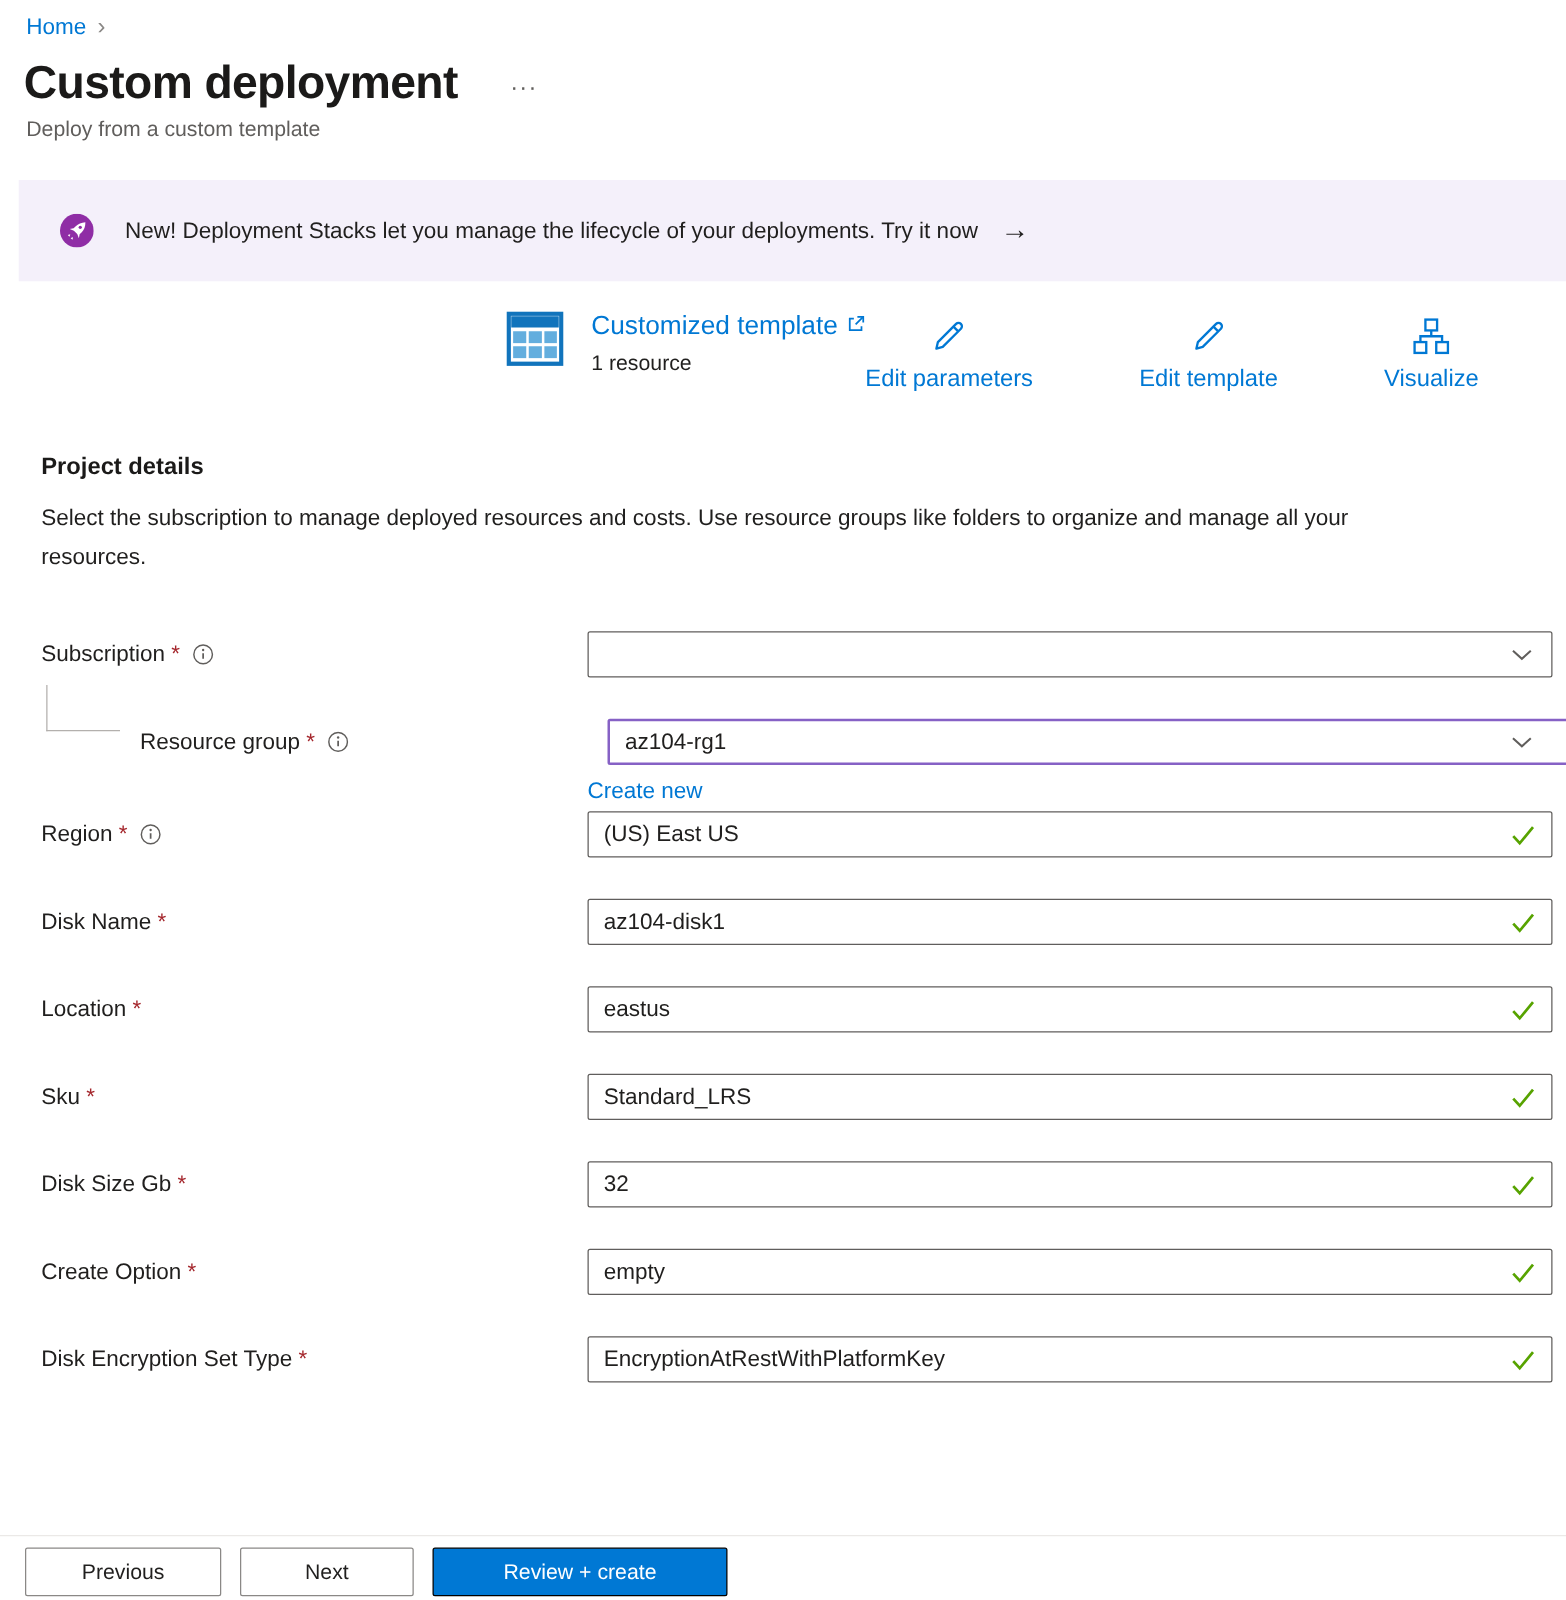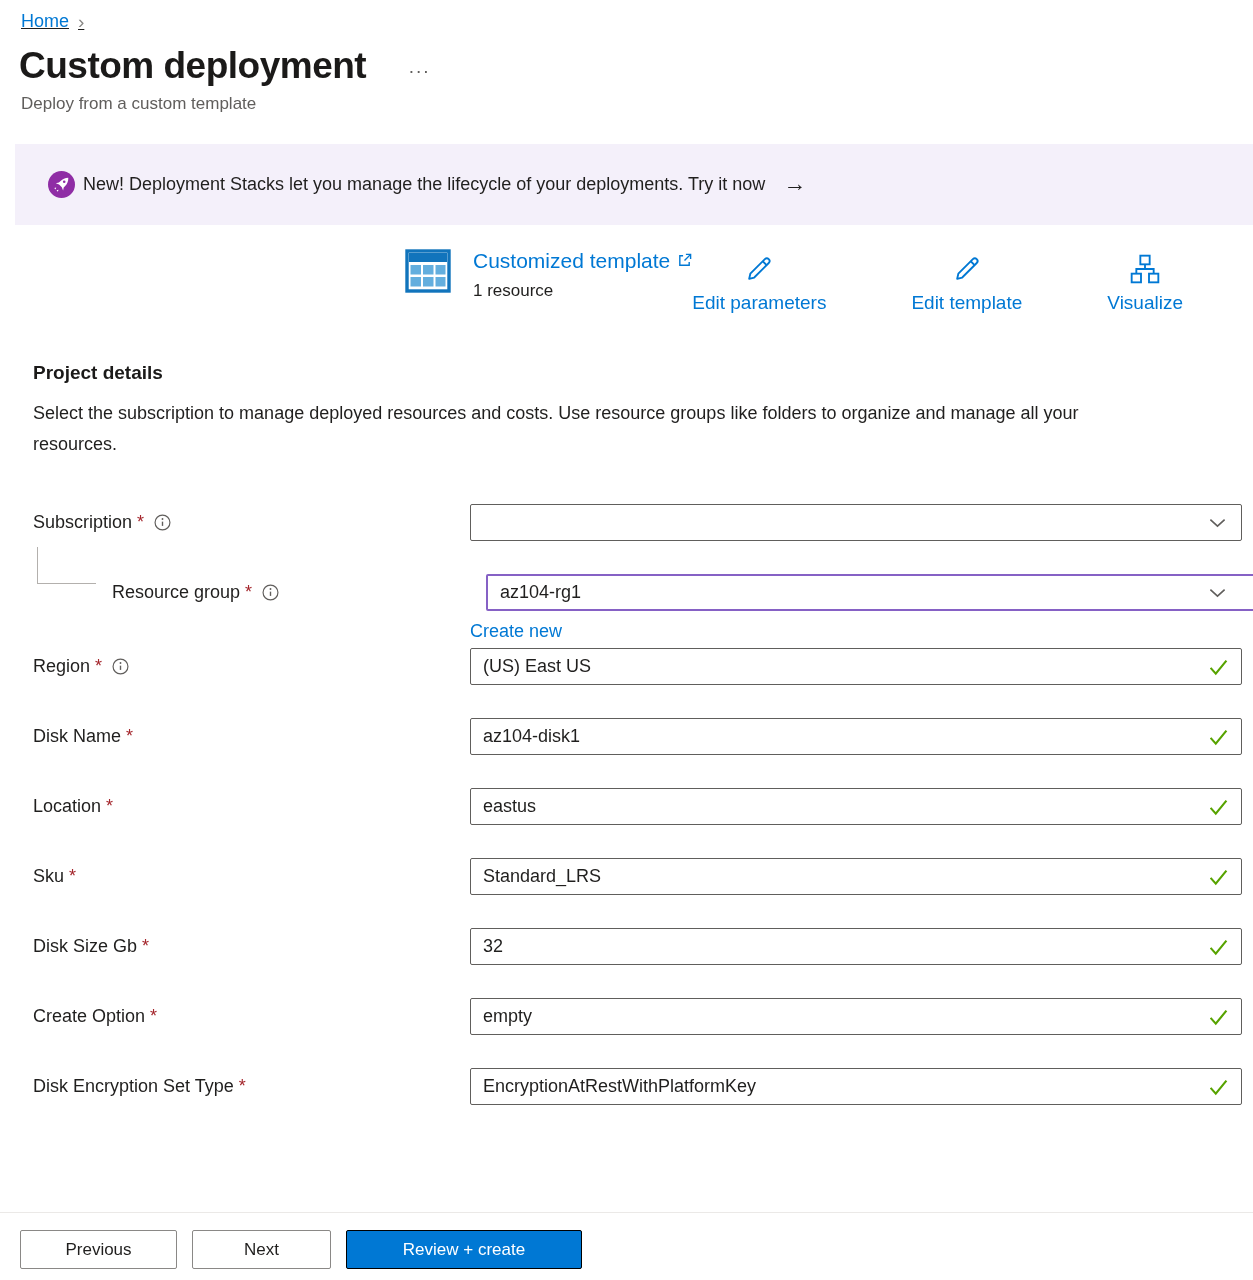--- a/index.html
+++ b/index.html
@@ -3,34 +3,34 @@
 <meta charset="utf-8">
 <style>
   * { box-sizing: border-box; margin: 0; padding: 0; }
   html, body { background: #ffffff; }
   body { font-family: "Liberation Sans", sans-serif; color: #201f1e; }
 
   .page { position: relative; width: 1253px; height: 1280px; background: #fff; overflow: hidden; }
   .content { position: absolute; top: 0; left: 0; right: 0; bottom: 72px; overflow: hidden; }
 
   
-  .breadcrumb { padding: 10px 0 0 21px; font-size: 18px; display: flex; align-items: center; gap: 9px; text-decoration: underline; }
+  .breadcrumb { padding: 10px 0 0 21px; font-size: 18px; display: flex; align-items: center; gap: 9px; }
   .breadcrumb .home { color: #0078d4; text-decoration: none; cursor: pointer; }
   .breadcrumb .sep { color: #8a8886; font-size: 19px; padding-top: 1px; }
 
   
   .title-row { display: flex; align-items: center; gap: 42px; padding: 12px 0 0 19px; }
   .page-title { font-size: 37px; font-weight: 700; color: #1b1a19; letter-spacing: -0.5px; }
   .more-btn { color: #605e5c; font-size: 19px; letter-spacing: 1px; cursor: pointer; padding-top: 10px; }
   .subtitle { color: #605e5c; font-size: 17px; padding: 7px 0 0 21px; }
 
   
   .banner { margin: 30px 0 0 15px; height: 81px; background: #f4f0fa; display: flex; align-items: center; padding-left: 33px; cursor: pointer; }
   .banner .rocket { display: inline-flex; flex-shrink: 0; }
-  .banner .msg { font-size: 18px; color: #201f1e; margin-left: 8px; }
+  .banner .msg { font-size: 18px; color: #201f1e; margin-left: 25px; }
   .banner .arrow { font-size: 23px; color: #201f1e; margin-left: 18px; padding-bottom: 2px; }
 
   
   .template-row { display: flex; align-items: flex-start; justify-content: flex-end; padding: 24px 70px 0 52px; margin-left: 36px; }
   .template-info { display: flex; gap: 22px; }
   .template-text .tlink { display: inline-flex; align-items: center; gap: 7px; color: #0078d4; font-size: 21px; text-decoration: none; cursor: pointer; }
   .template-text .rcount { font-size: 17px; color: #201f1e; margin-top: 8px; }
   .toolbar { display: flex; gap: 85px; padding-top: 4px; }
   .tool { display: flex; flex-direction: column; align-items: center; gap: 3px; cursor: pointer; }
   .tool .tlabel { color: #0078d4; font-size: 19px; }
@@ -55,21 +55,21 @@
   input.field.purple { border: 2px solid #8661c5; margin-left: 16px; }
   .chevron { position: absolute; right: 15px; top: 50%; transform: translateY(-50%); display: inline-flex; cursor: pointer; }
   .check { position: absolute; right: 12px; top: 50%; transform: translateY(-50%); display: inline-flex; }
 
   .connector { position: absolute; left: 37px; top: -27px; width: 59px; height: 37px; border-left: 1px solid #b3b0ad; border-bottom: 1px solid #b3b0ad; }
 
   .create-new { margin: 10px 0 0 470px; }
   .create-new a { color: #0078d4; font-size: 18px; text-decoration: none; cursor: pointer; }
 
   
-  .footer { position: absolute; left: 0; right: 0; bottom: 0; height: 68px; background: #fff; border-top: 1px solid #ebe9e7; display: flex; align-items: center; padding: 6px 0 0 20px; gap: 15px; }
+  .footer { position: absolute; left: 0; right: 0; bottom: 0; height: 52px; background: #fff; border-top: 1px solid #ebe9e7; display: flex; align-items: center; padding: 6px 0 0 20px; gap: 15px; }
   .btn { font-family: "Liberation Sans", sans-serif; font-size: 17px; height: 39px; border-radius: 2px; cursor: pointer; }
   .btn.secondary { background: #fff; border: 1px solid #8a8886; color: #201f1e; }
   .btn.prev { width: 157px; }
   .btn.next { width: 139px; }
   .btn.primary { background: #0078d4; border: 1px solid #000000; color: #fff; width: 236px; }
 </style>
 </head>
 <body>
 
 <div class="page">

